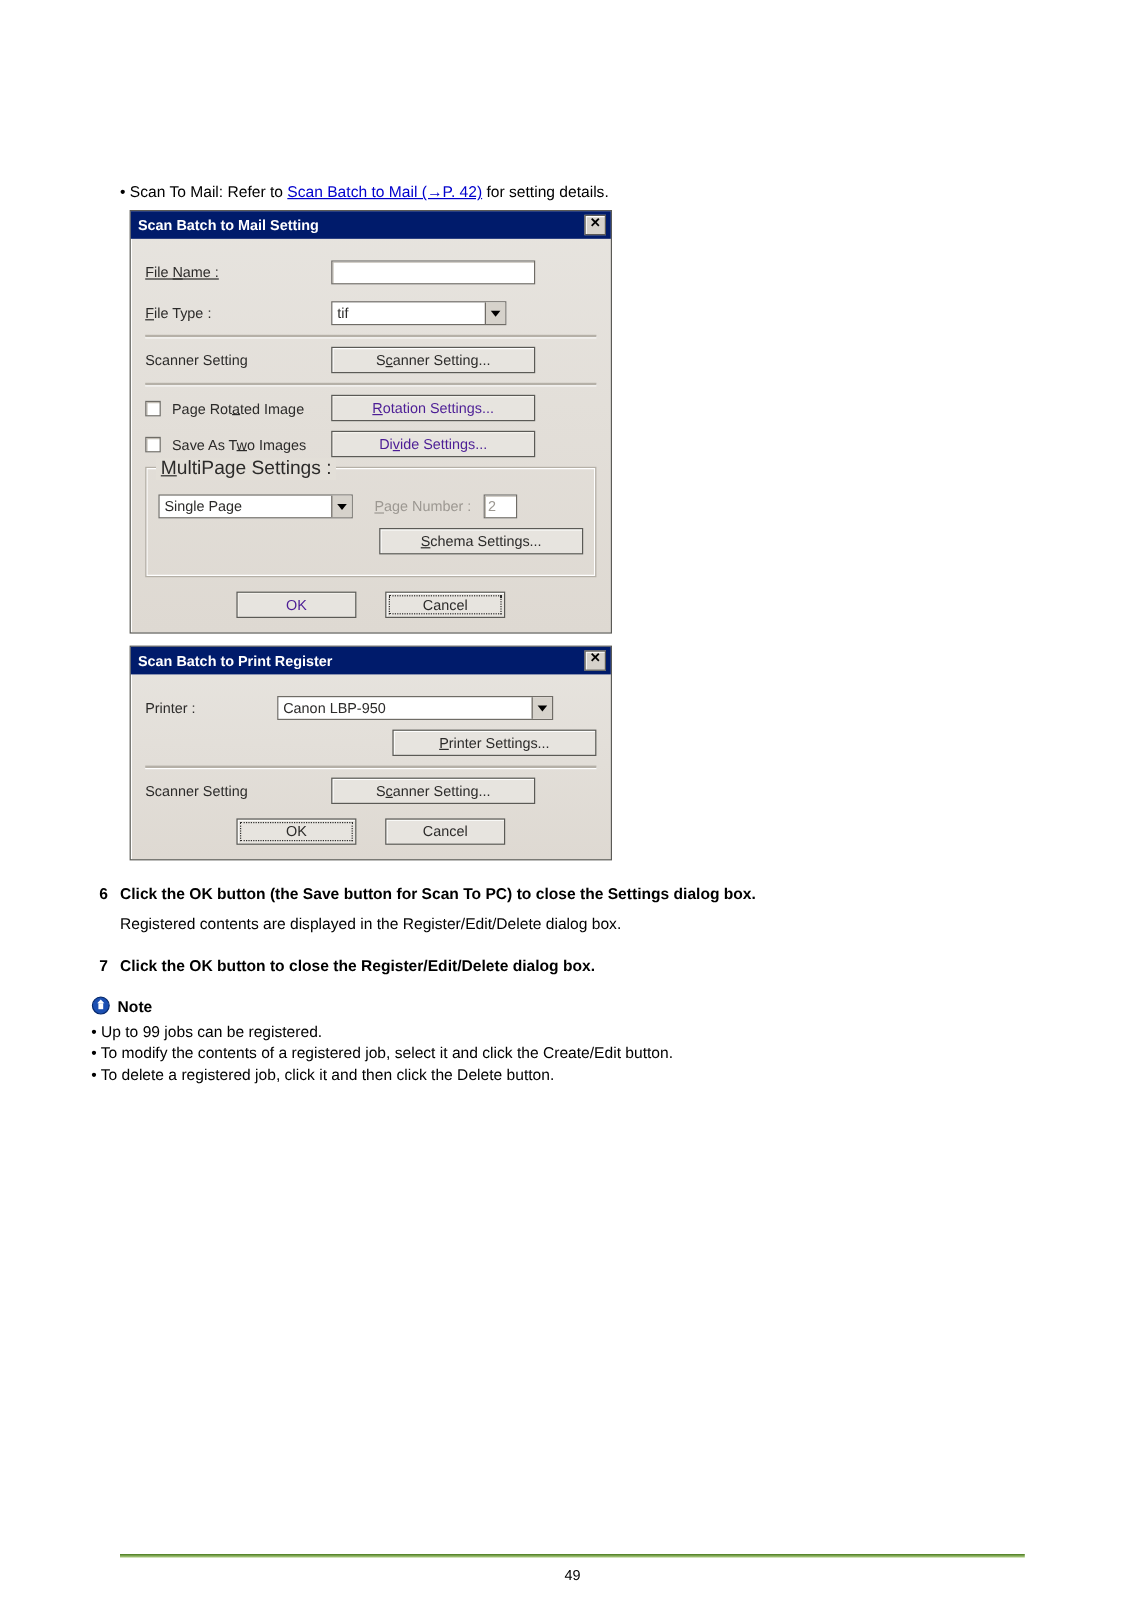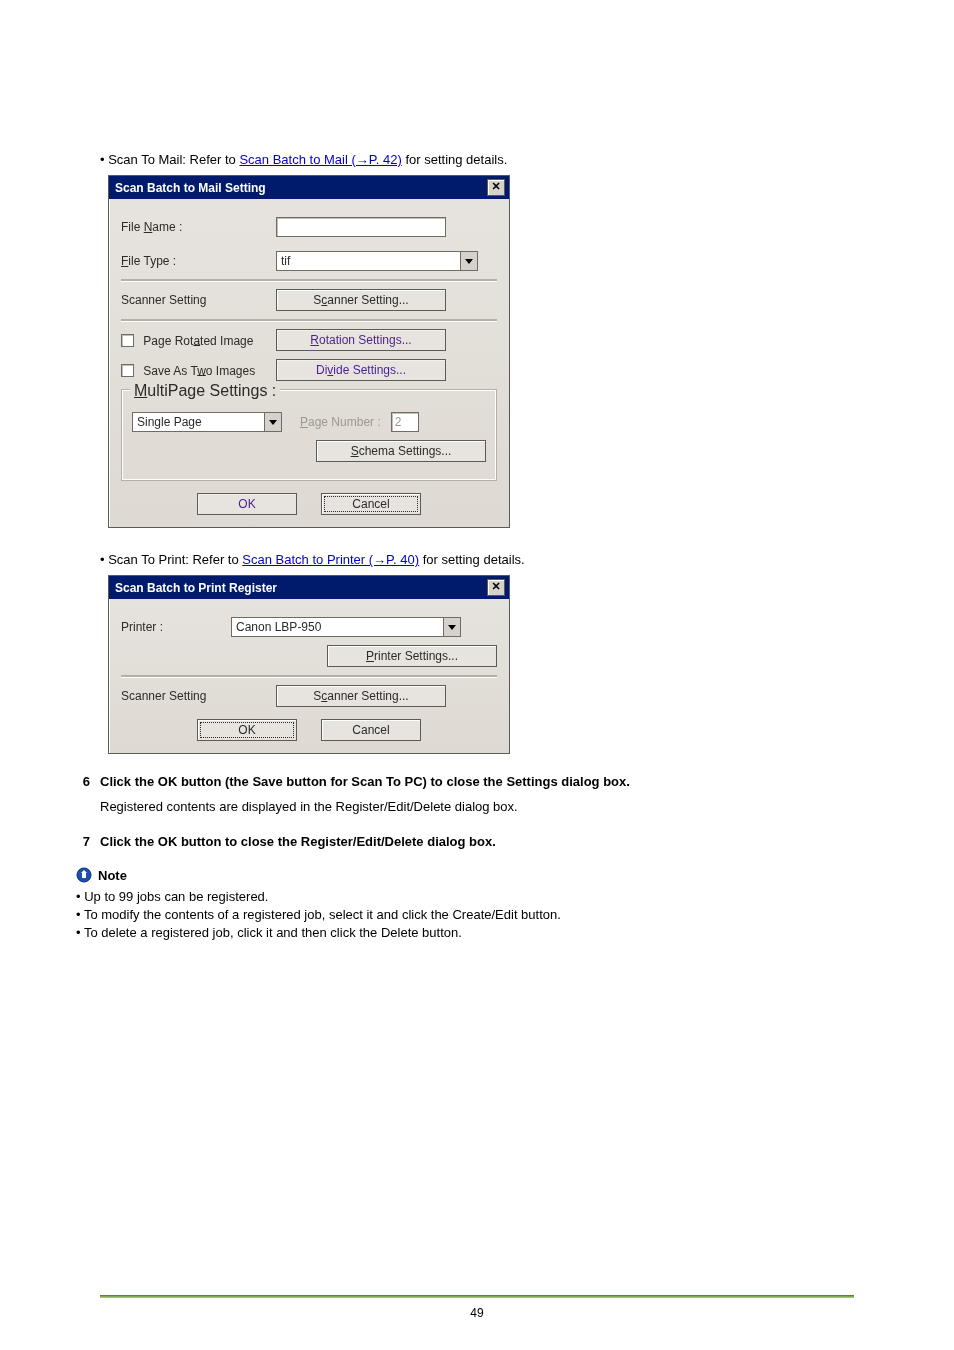--- a/index.html
+++ b/index.html
@@ -67,38 +67,38 @@
 
   .row {
     display: flex;
     align-items: center;
     margin: 8px 0;
   }
   .left-col {
     width: 155px;
     flex-shrink: 0;
   }
-  .spacer-bottom { margin-bottom: 14px; }
+  .spacer-bottom { margin-bottom: 14px; text-decoration: underline; }
 
   .und { text-decoration: underline; }
   .label-plain { color:#2c2b2a; }
 
   .text-input {
     width: 170px;
     height: 20px;
     background: #fff;
     border: 1px solid #6f6c66;
     box-shadow: inset 1px 1px 0 #c3beb5;
     box-sizing: border-box;
     padding: 2px 4px;
     font-family: Tahoma, Arial, sans-serif;
     font-size: 12px;
   }
   .combo {
-    width: 202px;
+    width: 146px;
     height: 20px;
     background: #fff;
     border: 1px solid #6f6c66;
     box-sizing: border-box;
     display: flex;
     align-items: center;
     justify-content: space-between;
     padding-left: 4px;
   }
   .combo .combo-text { font-size:12px; }
@@ -314,21 +314,21 @@
         <span class="win-btn disabled" style="min-width:170px;">
           <span>Di</span><span class="und">v</span><span>ide Settings...</span>
         </span>
       </div>
 
       <div class="groupbox">
         <span class="grouptitle">
           <span class="und">M</span><span>ultiPage Settings :</span>
         </span>
         <div class="row">
-          <div class="combo" style="width:150px;">
+          <div class="combo" style="width:162px;">
             <span class="combo-text">Single Page</span>
             <span class="combo-btn">
                 <span class="tri"></span>
               </span>
           </div>
           <span style="width:18px;"></span>
           <span class="disabled-text">
             <span class="und">P</span><span>age Number :</span>
           </span>
           <span style="width:10px;"></span>
@@ -342,25 +342,20 @@
       </div>
 
       <div class="btn-row">
         <span class="win-btn disabled">OK</span>
         <span class="win-btn focused">Cancel</span>
       </div>
 
     </div>
   </div>
 
-  <div class="bullet-para" style="margin-top:24px;">
-    <span class="bullet-lead">• Scan To Print: Refer to </span>
-    <span class="link-wrap link">Scan Batch to Printer  (→P. 40)</span>
-    <span class="after-link">  for setting details.</span>
-  </div>
 
   <div class="dialog">
     <div class="titlebar">
       <span>Scan Batch to Print Register</span>
       <span class="close">✕</span>
     </div>
     <div class="dialog-body">
 
       <div class="row">
         <span class="left-col label-plain" style="width:110px;">Printer :</span>

